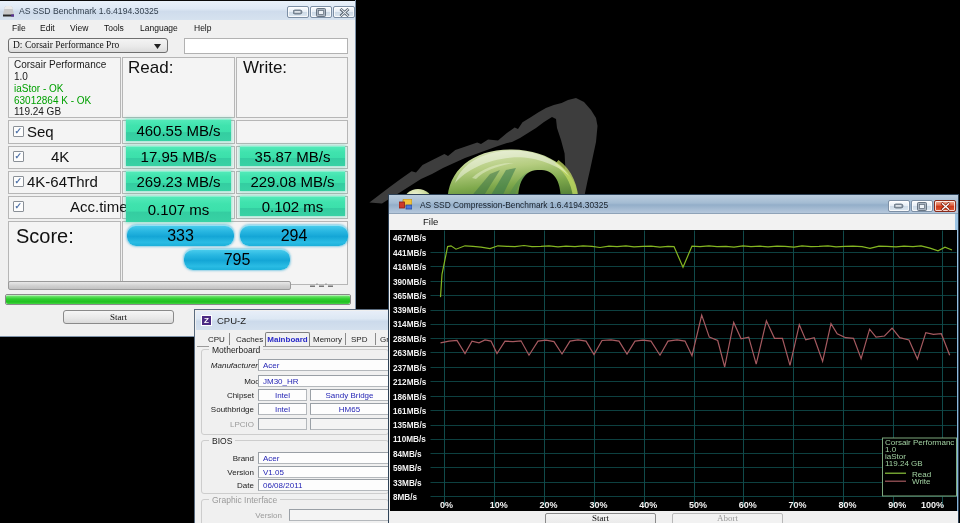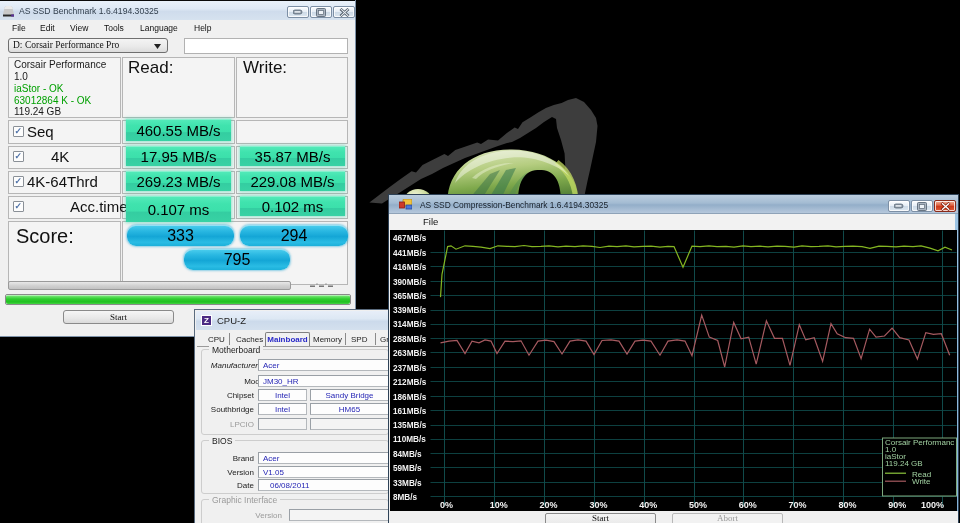--- a/index.html
+++ b/index.html
@@ -274,21 +274,21 @@
       <div class="glab">BIOS</div>
     </div>
   <div class="cpuzlbl" style="left:0px;top:144px;width:59px;">Brand</div>
   <div class="field" style="left:63px;top:142px;width:131px;"></div>
   <div class="cpuzval" style="left:68px;top:144px;">Acer</div>
   <div class="cpuzlbl" style="left:0px;top:158px;width:59px;">Version</div>
   <div class="field" style="left:63px;top:156px;width:131px;"></div>
   <div class="cpuzval" style="left:68px;top:158px;">V1.05</div>
   <div class="cpuzlbl" style="left:0px;top:171px;width:59px;">Date</div>
   <div class="field" style="left:63px;top:169px;width:131px;"></div>
-  <div class="cpuzval" style="left:68px;top:171px;margin-left:7px;">06/08/2011</div>
+  <div class="cpuzval" style="left:68px;top:171px;">06/08/2011</div>
 
   <div class="gbox" style="left:6px;top:189px;width:188px;height:40px;">
       <div class="glab" style="color:#9a9a9a;">Graphic Interface</div>
     </div>
   <div class="cpuzlbl" style="left:28px;top:201px;width:59px;color:#9a9a9a;">Version</div>
   <div class="field" style="left:94px;top:199px;width:100px;background:#f4f4f4;"></div>
 </div>
 
 <div class="win" id="w3">
   <div class="titlebar">

